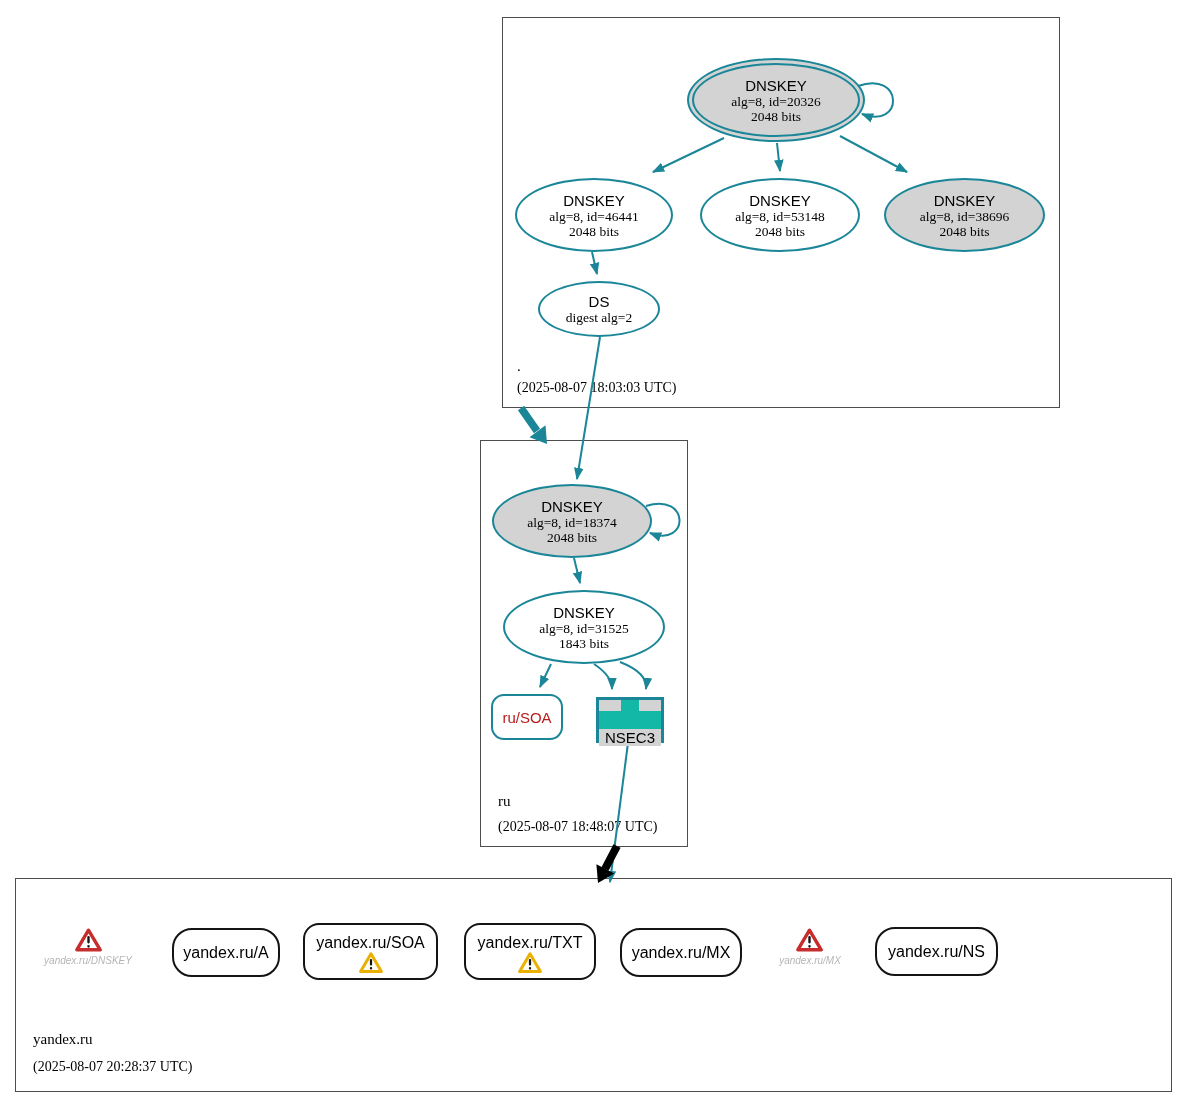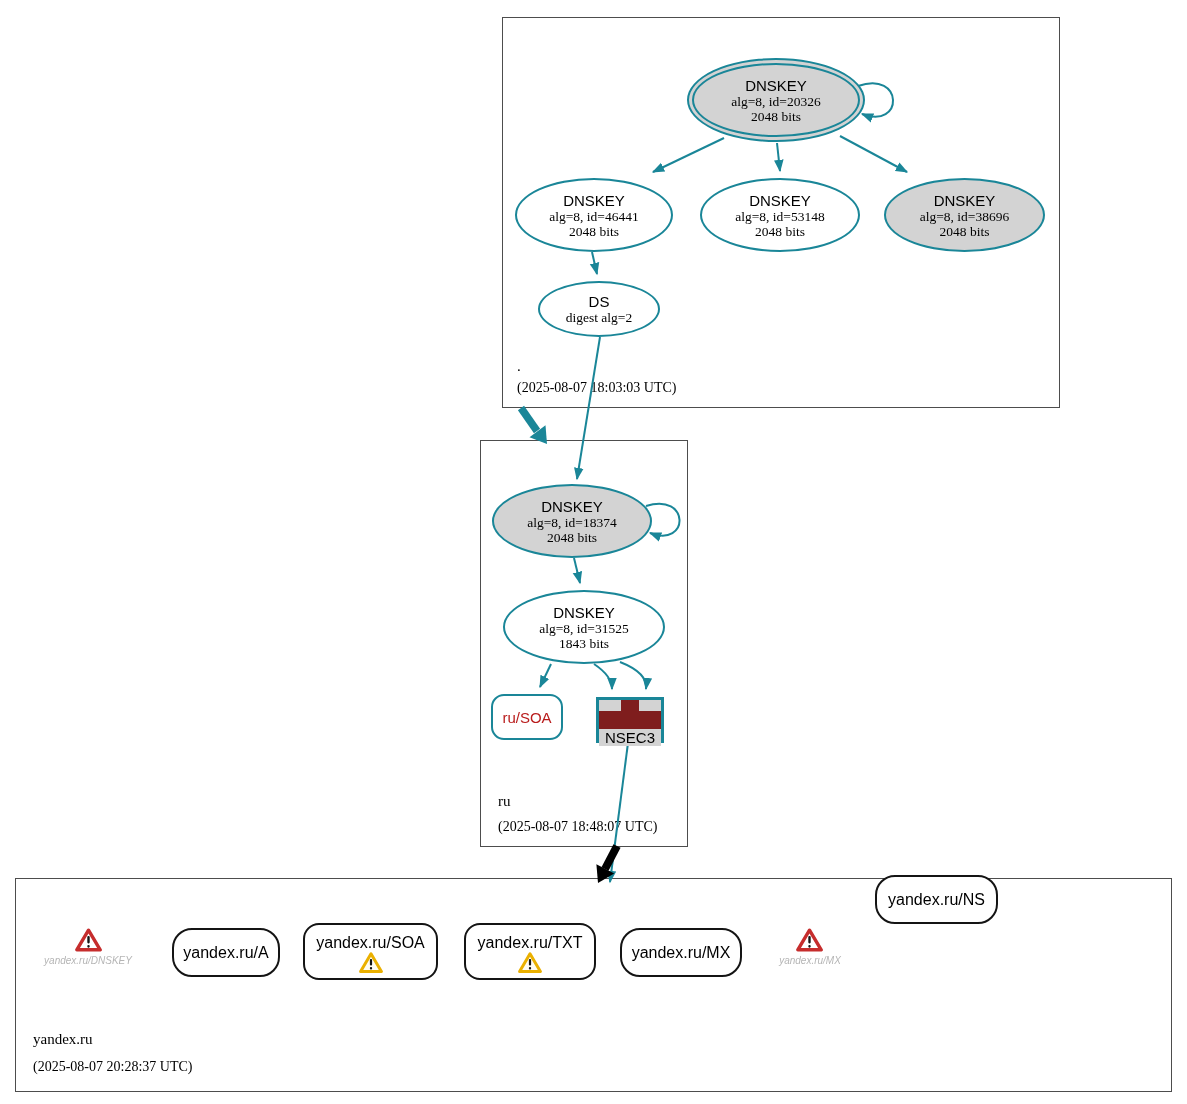--- a/index.html
+++ b/index.html
@@ -38,21 +38,21 @@
     text-align:center;
   }
   .node-title { font-size:15px; line-height:17px; color:#000; }
   .node-detail { font-family:"Liberation Serif", serif; font-size:13.5px; line-height:15px; color:#000; }
   .roundbox {
     position:absolute; z-index:2; border:2px solid #1a8698; border-radius:13px; background:#fff;
     display:flex; align-items:center; justify-content:center;
     font-size:15px; color:#b91c1c;
   }
   .nsec3 {
-    position:absolute; z-index:2; border:3px solid #1a8698; background:#7f1d1d;
+    position:absolute; z-index:2; border:3px solid #1a8698; background:#14b8a6;
     display:grid; grid-template-columns:1fr 1fr; grid-template-rows:11px 1fr; gap:18px;
   }
   .nsec3 .cell { background:#d3d3d3; }
   .nsec3 .main {
     grid-column:1 / span 2; background:#d3d3d3;
     display:flex; align-items:center; justify-content:center;
     font-size:15px; color:#000;
   }
   .rrbox {
     position:absolute; z-index:2; border:2px solid #141414; border-radius:20px; background:#fff;
@@ -202,18 +202,18 @@
     <span>yandex.ru/MX</span>
   </div>
 
   <svg class="tri" style="left:796px; top:928px;" width="27" height="24" viewBox="0 0 27 24">
     <path d="M13.5 2.2 L25.2 21.8 H1.8 Z" fill="#ffffff" stroke="#c62d2d" stroke-width="3.4" stroke-linejoin="round"></path>
     <rect x="12.3" y="8" width="2.4" height="7.4" rx="1.1" fill="#141414"></rect>
     <rect x="12.3" y="17" width="2.4" height="2.7" rx="1.1" fill="#141414"></rect>
   </svg>
   <div class="ghost-label" style="left:755px; top:955px; width:110px;">yandex.ru/MX</div>
 
-  <div class="rrbox" style="left:875px; top:875px; width:123px; height:49px;">
+  <div class="rrbox" style="left:875px; top:927px; width:123px; height:49px;">
     <span>yandex.ru/NS</span>
   </div>
 
 
 </div>
 
 </body></html>

